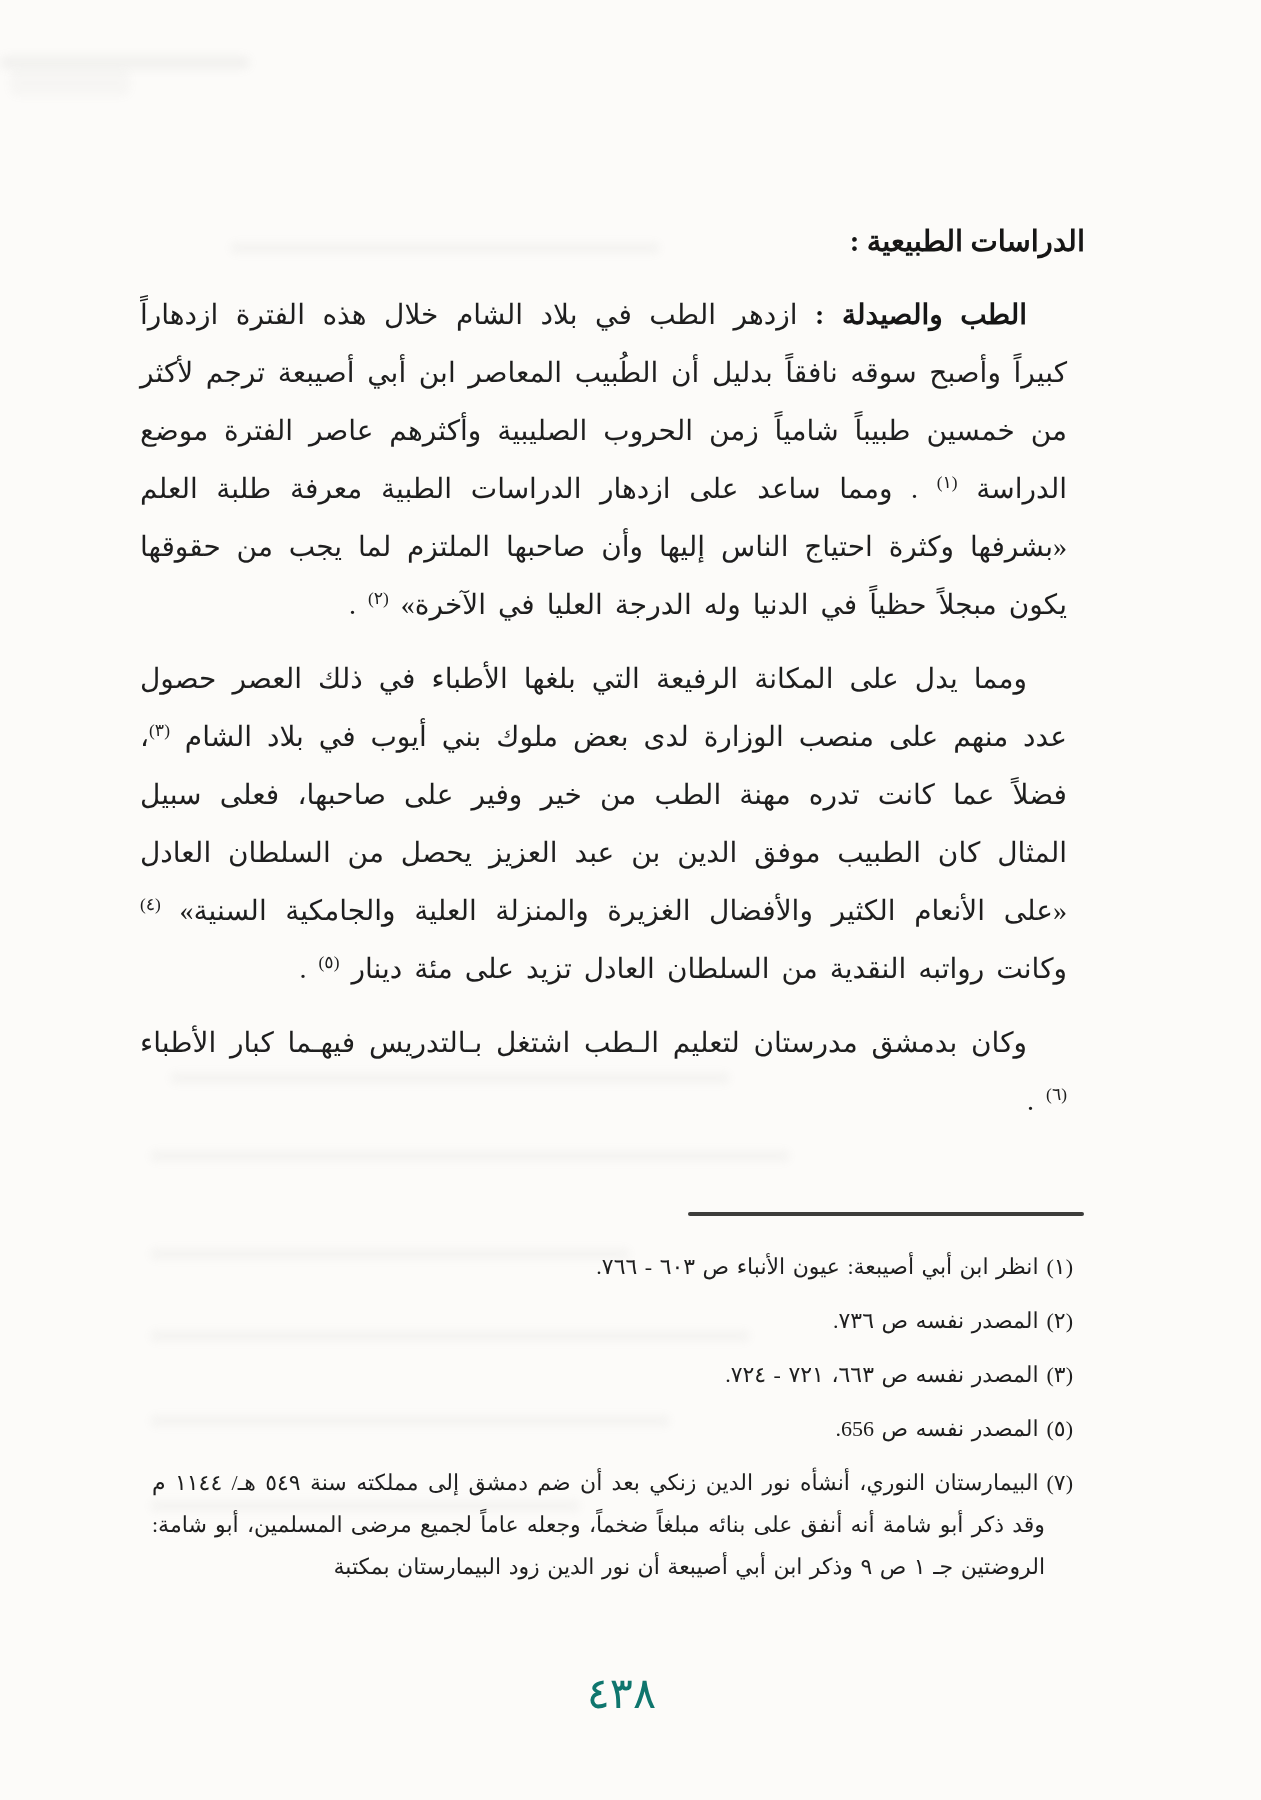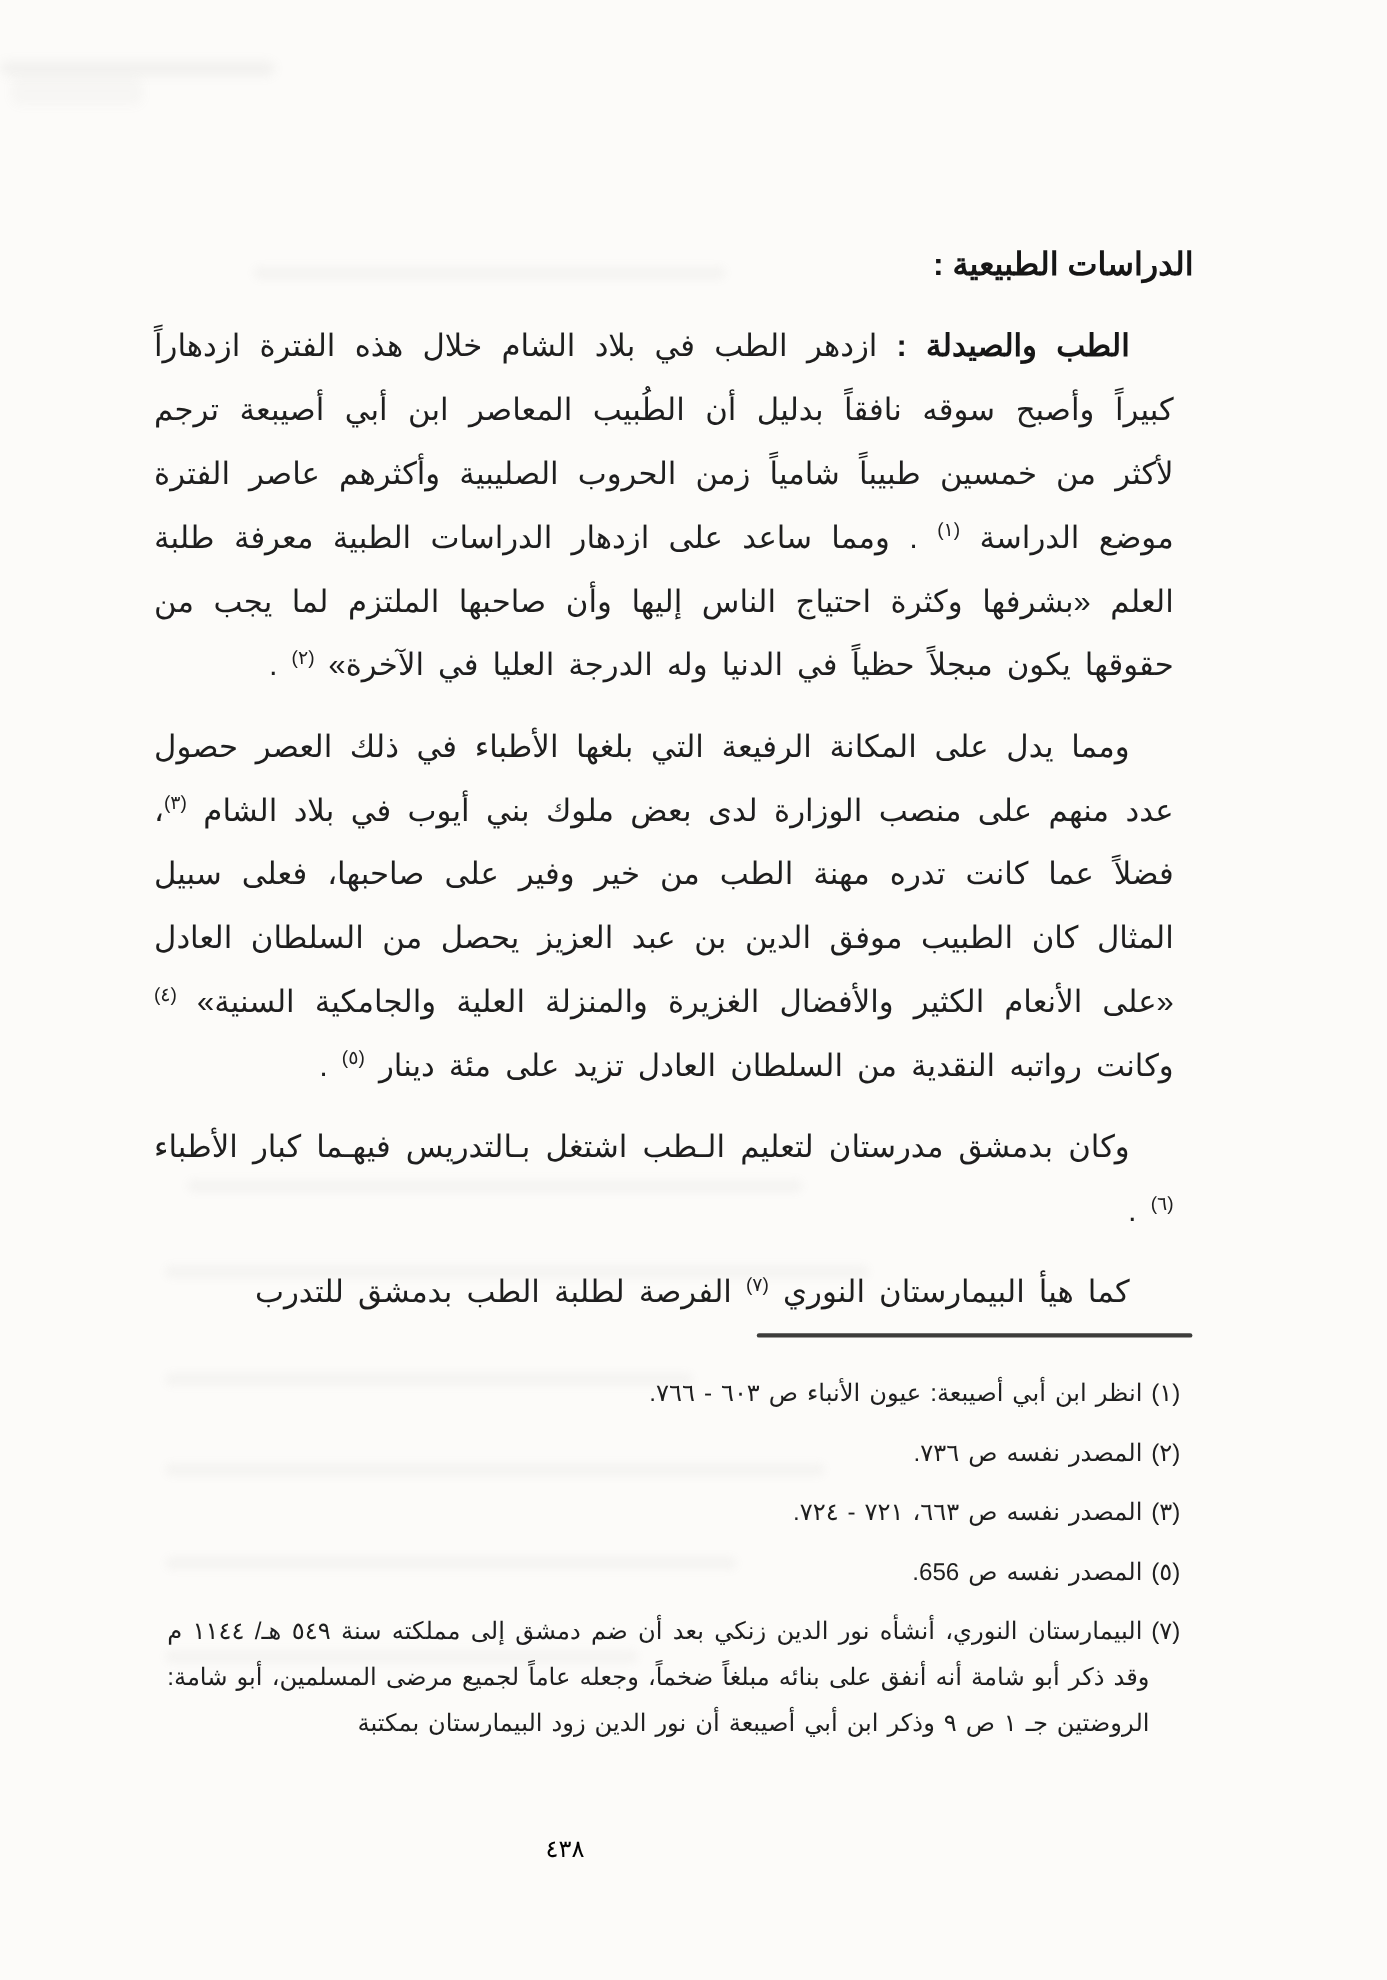--- a/index.html
+++ b/index.html
@@ -7,21 +7,21 @@
     padding: 0;
     background: #f4f3f0;
   }
   .page {
     position: relative;
     width: 1261px;
     height: 1800px;
     margin: 0 auto;
     background: #fcfbf9;
     overflow: hidden;
-    font-family: Liberation Sans, sans-serif;
+    font-family: Liberation Serif, serif;
     color: #1e1e1e;
   }
 
   
   .artifact {
     position: absolute;
     background: #9a9a96;
     border-radius: 8px;
     filter: blur(5px);
     pointer-events: none;
@@ -95,23 +95,23 @@
     margin: 12px;
   }
   .fn-marker { margin-left: 8px; }
 
   
   .page-number {
     position: absolute;
     top: 1668px;
     left: 496px;
     width: 160px;
-    text-align: left;
-    font-size: 22px;
-    color: #000000;
+    text-align: right;
+    font-size: 43px;
+    color: #0f766e;
     direction: rtl;
   }
 </style>
 </head>
 <body>
 
 <div class="page">
 
   <div class="artifact a-top"></div>
   <div class="artifact a-top2"></div>
@@ -132,23 +132,20 @@
     </p>
 
     <p class="para">
       <span>ومما يدل على المكانة الرفيعة التي بلغها الأطباء في ذلك العصر حصول عدد منهم على منصب الوزارة لدى بعض ملوك بني أيوب في بلاد الشام </span><sup class="ref">(٣)</sup><span>، فضلاً عما كانت تدره مهنة الطب من خير وفير على صاحبها، فعلى سبيل المثال كان الطبيب موفق الدين بن عبد العزيز يحصل من السلطان العادل «على الأنعام الكثير والأفضال الغزيرة والمنزلة العلية والجامكية السنية» </span><sup class="ref">(٤)</sup><span> وكانت رواتبه النقدية من السلطان العادل تزيد على مئة دينار </span><sup class="ref">(٥)</sup><span> .</span>
     </p>
 
     <p class="para">
       <span>وكان بدمشق مدرستان لتعليم الـطب اشتغل بـالتدريس فيهـما كبار الأطباء </span><sup class="ref">(٦)</sup><span> .</span>
     </p>
 
-    <p class="para">
-      <span>كما هيأ البيمارستان النوري </span><sup class="ref">(٧)</sup><span> الفرصة لطلبة الطب بدمشق للتدرب</span>
-    </p>
 
   </div>
 
   <div class="fn-rule"></div>
 
   <div class="footnotes">
     <p class="footnote">
       <span class="fn-marker">(١)</span><span>انظر ابن أبي أصيبعة: عيون الأنباء ص ٦٠٣ - ٧٦٦.</span>
     </p>
     <p class="footnote">

